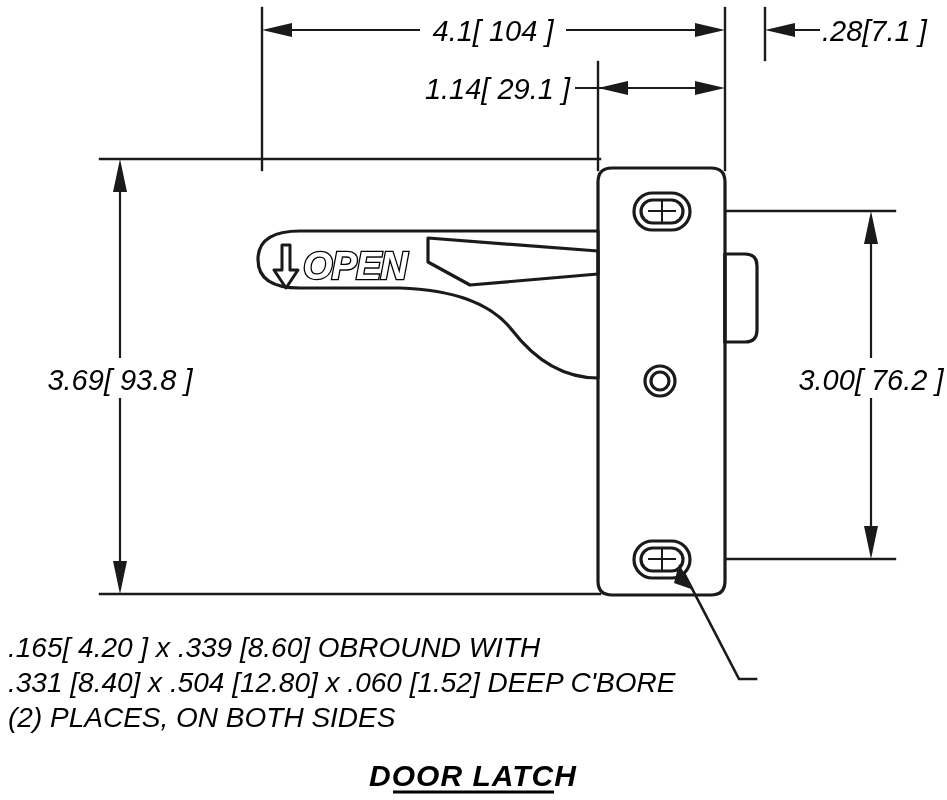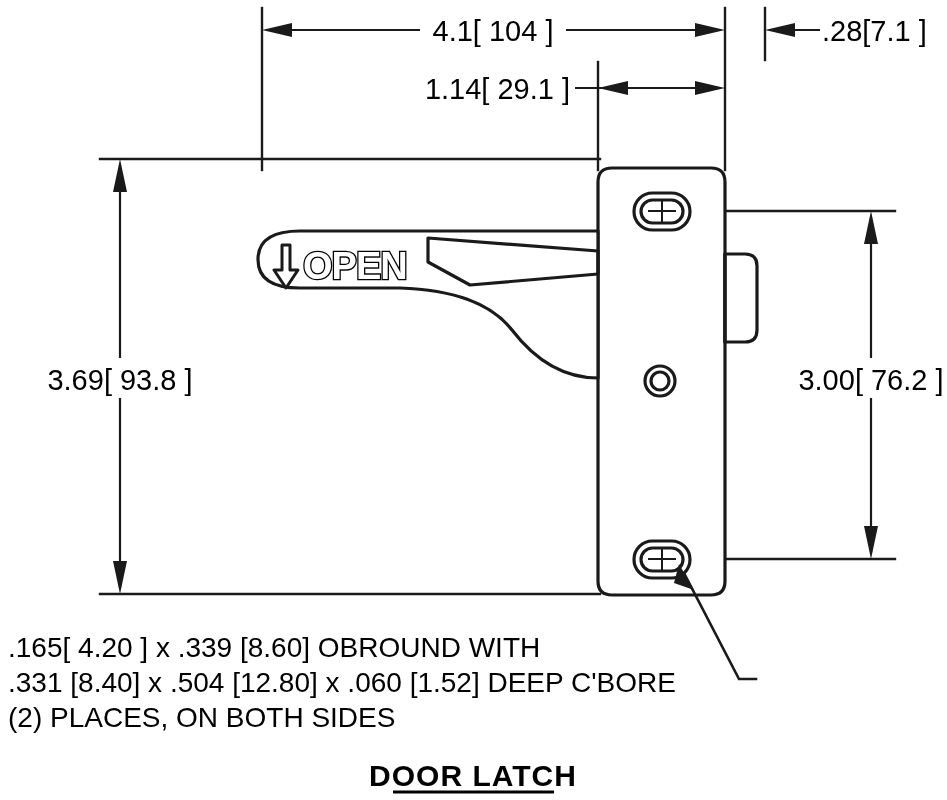--- a/index.html
+++ b/index.html
@@ -11,20 +11,21 @@
     width: 947px;
     height: 800px;
     font-family: "Liberation Sans", sans-serif;
     color: #000000;
     overflow: hidden;
   }
   #drawing-root {
     position: relative;
     width: 947px;
     height: 596px;
+    font-style: italic;
   }
   svg.sheet {
     position: absolute;
     top: 0;
     left: 0;
     width: 947px;
     height: 800px;
   }
   .dim-text {
     font-family: "Liberation Sans", sans-serif;

